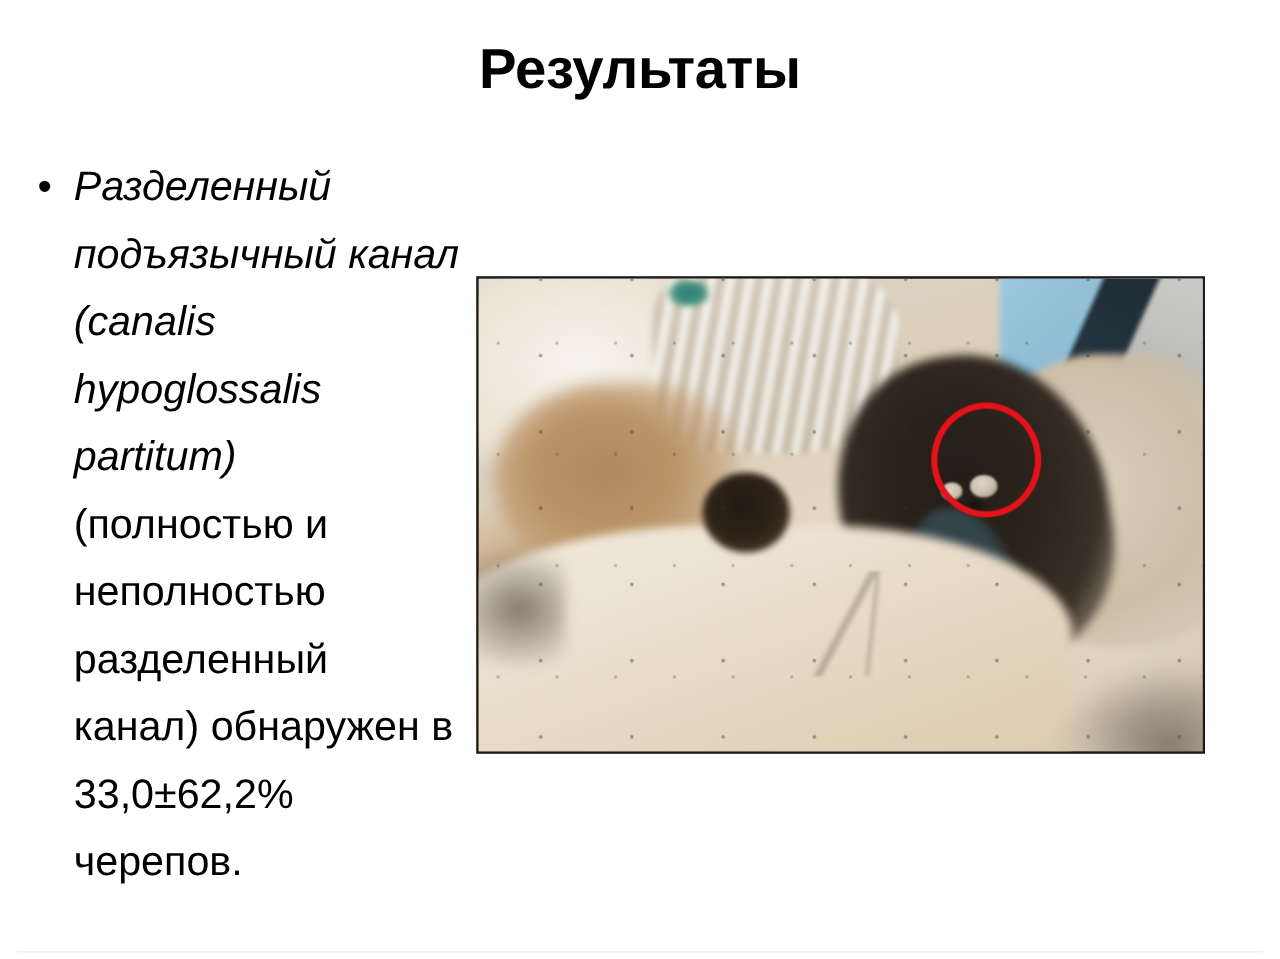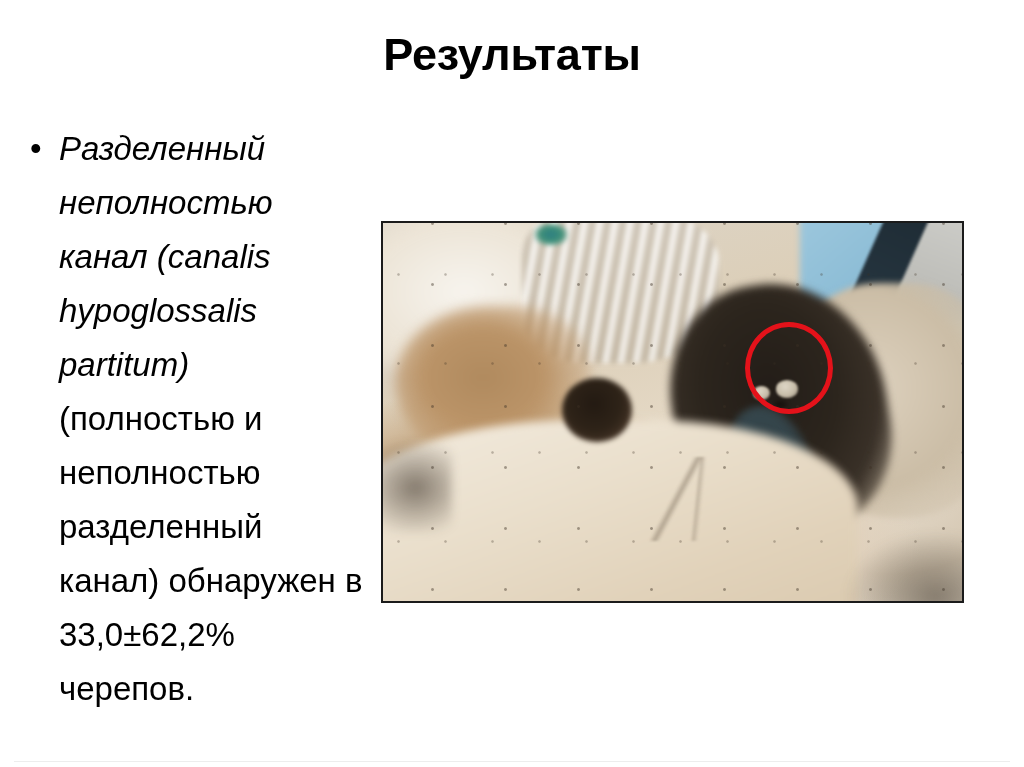--- a/index.html
+++ b/index.html
@@ -373,21 +373,21 @@
 <body>
 
 <div class="slide">
 
   <div class="slide-title">Результаты</div>
 
   <div class="body-block">
     <div class="bullet-row">
       <div class="bullet-marker">•</div>
       <div class="bullet-text">
-        <span class="it">Разделенный неполностью канал (canalis hypoglossalis partitum)</span><span class="ro"> (полностью и неполностью разделенный канал) обнаружен в 33,0±62,2% черепов.</span>
+        <span class="it">Разделенный подъязычный канал (canalis hypoglossalis partitum)</span><span class="ro"> (полностью и неполностью разделенный канал) обнаружен в 33,0±62,2% черепов.</span>
       </div>
     </div>
   </div>
 
   <div class="photo-frame">
     <div class="photo-inner">
       <div class="bone-base"></div>
       <div class="shape-bluebg"></div>
       <div class="shape-greywall"></div>
       <div class="shape-darkbar"></div>

